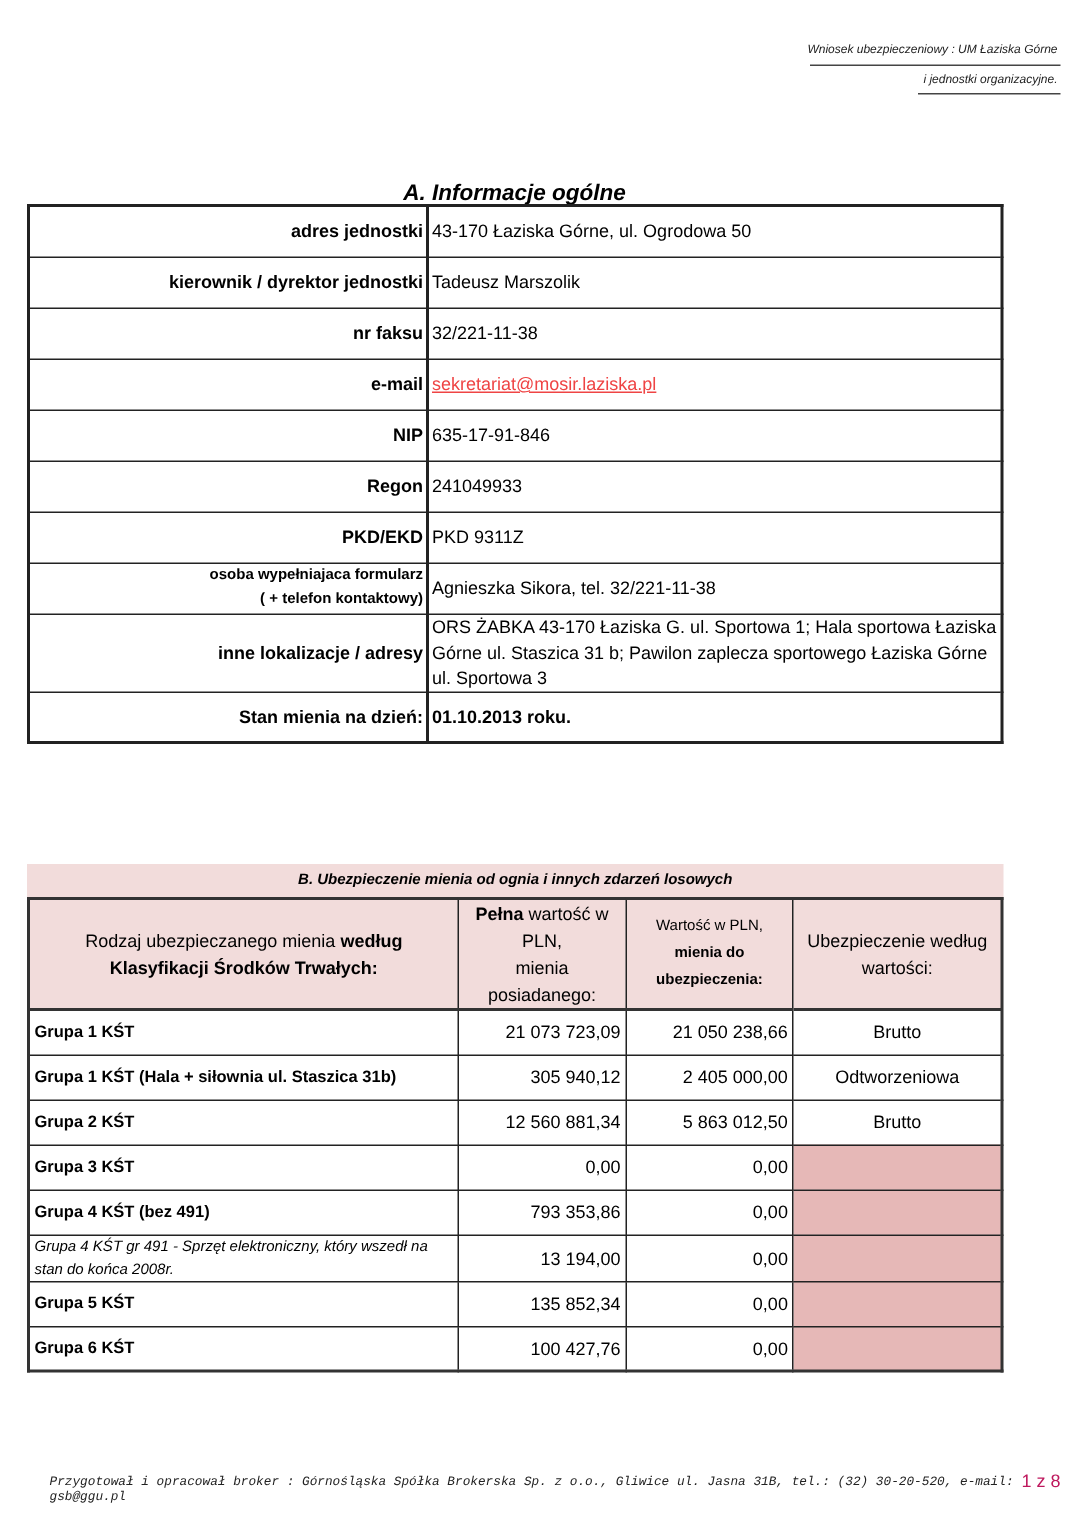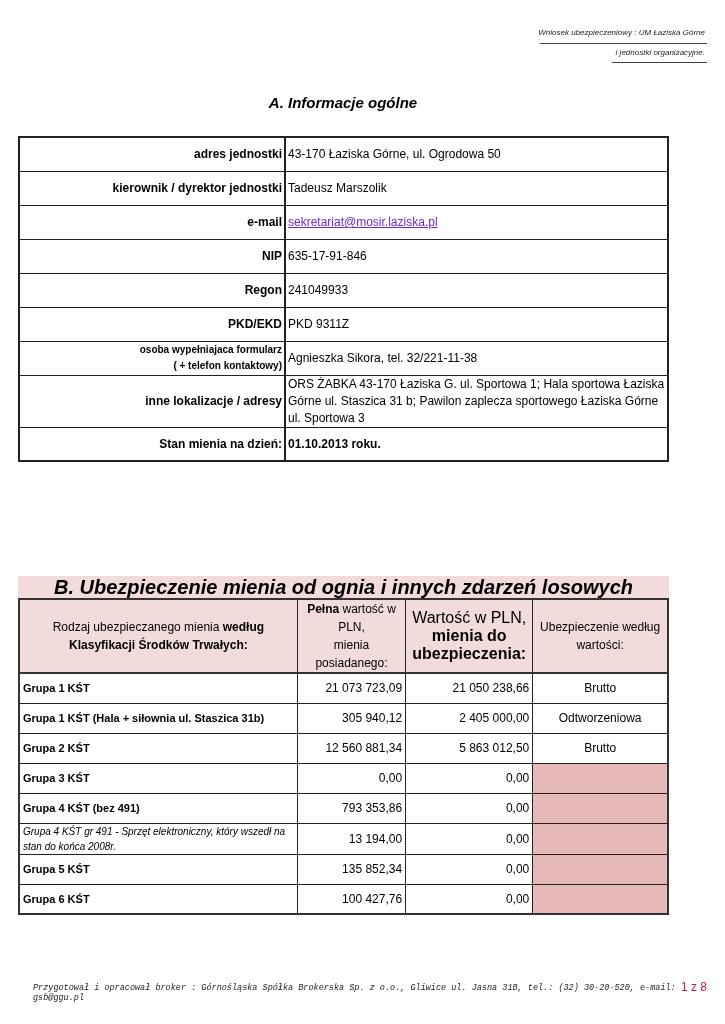--- a/index.html
+++ b/index.html
@@ -2,30 +2,30 @@
 <html><head>
 <meta charset="utf-8">
 <style>
   html, body { margin: 0; padding: 0; background: #ffffff; }
   body { width: 725px; height: 1024px; position: relative; font-family: "Liberation Sans", sans-serif; color: #000; overflow: hidden; }
   .hdr { position: absolute; right: 20px; font-size: 8px; font-style: italic; text-align: right; color: #222; }
   .hdr1 { top: 28px; }
   .hdr2 { top: 48px; }
   .hr1 { position: absolute; left: 540px; right: 18px; top: 43px; border-top: 1px solid #444; }
   .hr2 { position: absolute; left: 612px; right: 18px; top: 62px; border-top: 1px solid #444; }
-  .secA { position: absolute; left: 18px; width: 650px; top: 94px; text-align: center; font-size: 15px; font-weight: bold; font-style: italic; }
+  .secA { position: absolute; left: 18px; width: 650px; top: 120px; text-align: center; font-size: 15px; font-weight: bold; font-style: italic; }
   table { border-collapse: collapse; }
   .tA { position: absolute; left: 18px; top: 136px; width: 651px; border: 2px solid #222; }
   .tA td { border: 1px solid #222; font-size: 12px; padding: 0 2px; }
   .tA td.lbl { width: 260px; text-align: right; font-weight: bold; border-right: 2px solid #222; }
   .tA tr.r { height: 34px; }
   .tA td.small { font-size: 10px; line-height: 16px; }
-  .link { color: #6d28d9; text-decoration: underline; }
+  .link { color: #ef4444; text-decoration: underline; }
   .tabela { position: absolute; left: 19px; top: 560px; font-size: 12px; font-weight: bold; margin-top: 40px; }
-  .secB { position: absolute; left: 18px; top: 576px; width: 651px; height: 22px; background: #f2dcdb; text-align: center; font-size: 20px; font-weight: bold; font-style: italic; line-height: 22px; }
+  .secB { position: absolute; left: 18px; top: 576px; width: 651px; height: 22px; background: #f2dcdb; text-align: center; font-size: 10px; font-weight: bold; font-style: italic; line-height: 22px; }
   .tB { position: absolute; left: 18px; top: 598px; width: 651px; border: 2px solid #333; }
   .tB td { border: 1px solid #222; font-size: 12px; padding: 0 3px; }
   .tB tr.head td { background: #f2dcdb; text-align: center; height: 60px; line-height: 18px; border-bottom: 2px solid #333; }
   .tB tr.row { height: 30px; }
   .tB td.name { font-weight: bold; width: 257px; font-size: 11px; }
   .tB td.name.it { font-weight: normal; font-style: italic; font-size: 10px; line-height: 15px; }
   .tB td.num { text-align: right; width: 96px; }
   .tB td.type { text-align: center; width: 121px; }
   .tB td.pink { background: #e6b8b7; }
   .foot { position: absolute; left: 33px; top: 983px; font-size: 8.5px; font-style: italic; color: #222; font-family: Liberation Mono, monospace; }
@@ -43,20 +43,24 @@
 
 <table class="tA">
   <tbody>
   <tr class="r">
         <td class="lbl">adres jednostki</td>
         <td>43-170 Łaziska Górne, ul. Ogrodowa 50</td>
       </tr>
   <tr class="r">
         <td class="lbl">kierownik / dyrektor jednostki</td>
         <td>Tadeusz Marszolik</td>
+      </tr>
+  <tr class="r">
+        <td class="lbl">nr faksu</td>
+        <td>32/221-11-38</td>
       </tr>
   <tr class="r">
         <td class="lbl">e-mail</td>
         <td><span class="link">sekretariat@mosir.laziska.pl</span></td>
       </tr>
   <tr class="r">
         <td class="lbl">NIP</td>
         <td>635-17-91-846</td>
       </tr>
   <tr class="r">
@@ -83,21 +87,21 @@
   </table>
 
 <div class="tabela">Tabela nr 1</div>
 <div class="secB">B.  Ubezpieczenie mienia od ognia i innych zdarzeń losowych</div>
 
 <table class="tB">
   <tbody>
       <tr class="head">
     <td><span>Rodzaj ubezpieczanego mienia </span><b>według</b><br><b>Klasyfikacji Środków Trwałych:</b></td>
     <td><b>Pełna</b><span> wartość w PLN,</span><br><span>mienia posiadanego:</span></td>
-    <td style="font-size:16px"><span>Wartość w PLN, </span><b>mienia do</b><br><b>ubezpieczenia:</b></td>
+    <td style="font-size:10px"><span>Wartość w PLN, </span><b>mienia do</b><br><b>ubezpieczenia:</b></td>
     <td><span>Ubezpieczenie według</span><br><span>wartości:</span></td>
   </tr>
   <tr class="row">
         <td class="name">Grupa 1 KŚT</td>
         <td class="num">21 073 723,09</td>
         <td class="num">21 050 238,66</td>
         <td class="type">Brutto</td>
       </tr>
   <tr class="row">
         <td class="name">Grupa 1 KŚT (Hala + siłownia ul. Staszica 31b)</td>

